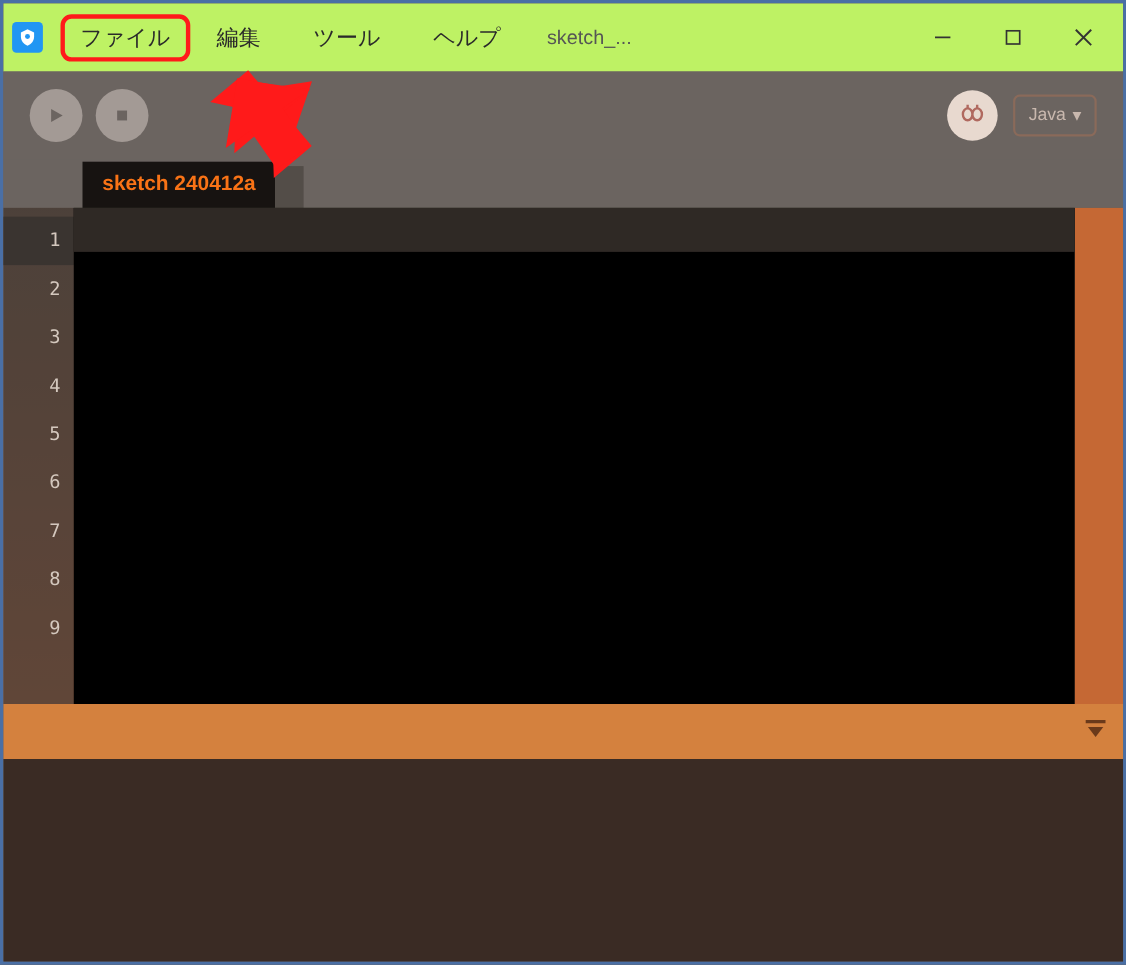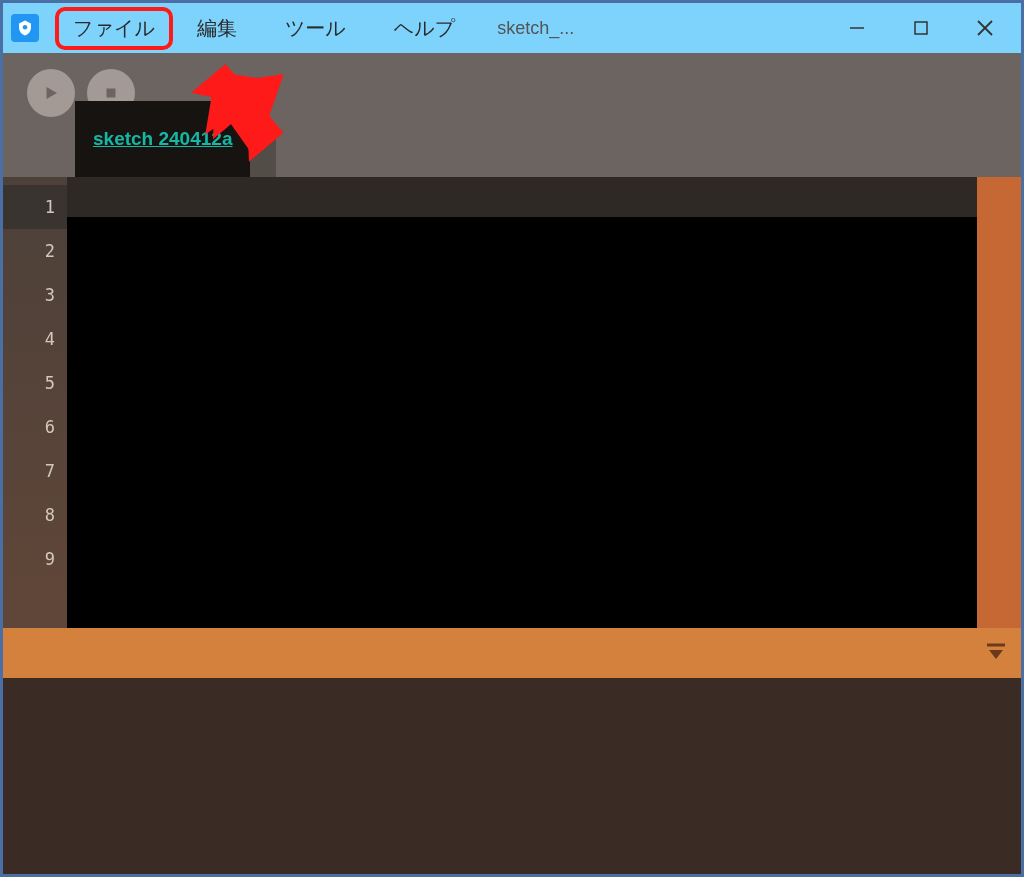--- a/index.html
+++ b/index.html
@@ -8,22 +8,22 @@
       background: #6b6460;
       width: 1024px;
       height: 877px;
       overflow: hidden;
       position: relative;
       border: 3px solid #4a6fa5;
     }
     
     
     .menubar {
-      background: #7dd3fc;
-      height: 50px;
+      background: #bef264;
+      height: 62px;
       display: flex;
       align-items: center;
       padding: 0 8px;
       gap: 0;
     }
     .app-icon {
       width: 28px;
       height: 28px;
       background: #2196f3;
       border-radius: 4px;
@@ -130,26 +130,25 @@
     
     .tab-bar {
       background: #6b6460;
       height: 44px;
       display: flex;
       align-items: flex-end;
       padding-left: 72px;
     }
     .tab {
       background: #171311;
-      color: #14b8a6;
-      padding: 27px 18px;
+      color: #f97316;
+      padding: 10px 18px;
       font-size: 19px;
       font-weight: 600;
       cursor: pointer;
-      text-decoration: underline;
     }
     .tab-add {
       width: 26px;
       height: 38px;
       background: #534d48;
       margin-left: 0;
       cursor: pointer;
     }
     
     
@@ -272,20 +271,33 @@
   <div class="toolbar-left">
     <div class="round-btn">
       <svg viewBox="0 0 24 24">
           <polygon points="6,4 20,12 6,20"></polygon>
         </svg>
     </div>
     <div class="round-btn">
       <svg viewBox="0 0 24 24">
           <rect x="6" y="6" width="12" height="12"></rect>
         </svg>
+    </div>
+  </div>
+  <div class="toolbar-right">
+    <div class="debug-btn">
+      <svg width="26" height="26" viewBox="0 0 24 24">
+          <path fill="none" stroke="#b0695f" stroke-width="2" d="M8 6c-2 0-4 2-4 5s2 5 4 5 4-2 4-5-2-5-4-5zm8 0c2 0 4 2 4 5s-2 5-4 5-4-2-4-5 2-5 4-5z"></path>
+          <line x1="8" y1="3" x2="8" y2="6" stroke="#b0695f" stroke-width="2"></line>
+          <line x1="16" y1="3" x2="16" y2="6" stroke="#b0695f" stroke-width="2"></line>
+        </svg>
+    </div>
+    <div class="mode-select">
+      <span>Java</span>
+      <span>▾</span>
     </div>
   </div>
 </div>
 
 <div class="tab-bar">
   <div class="tab">sketch 240412a</div>
   <div class="tab-add"></div>
 </div>
 
 <div class="editor-container">

